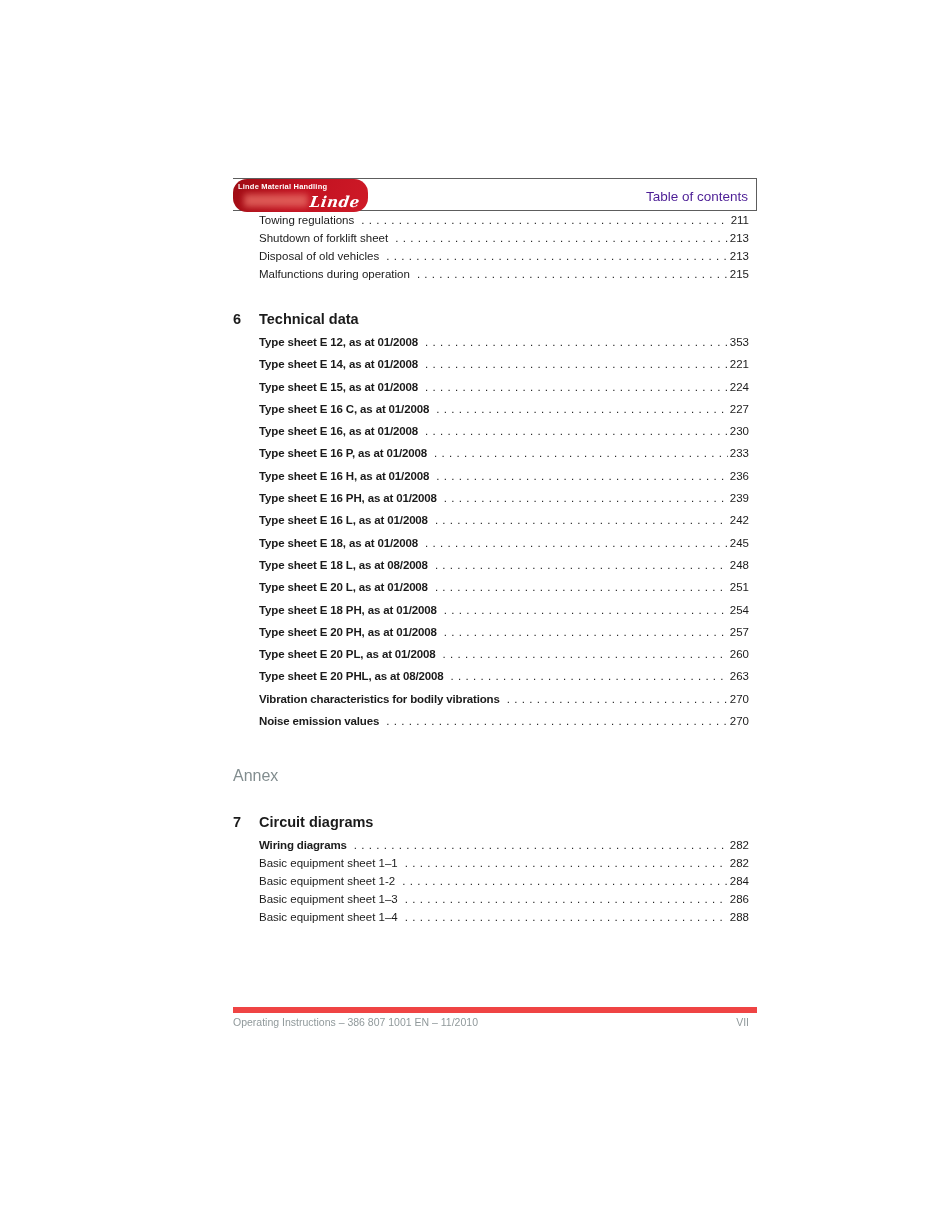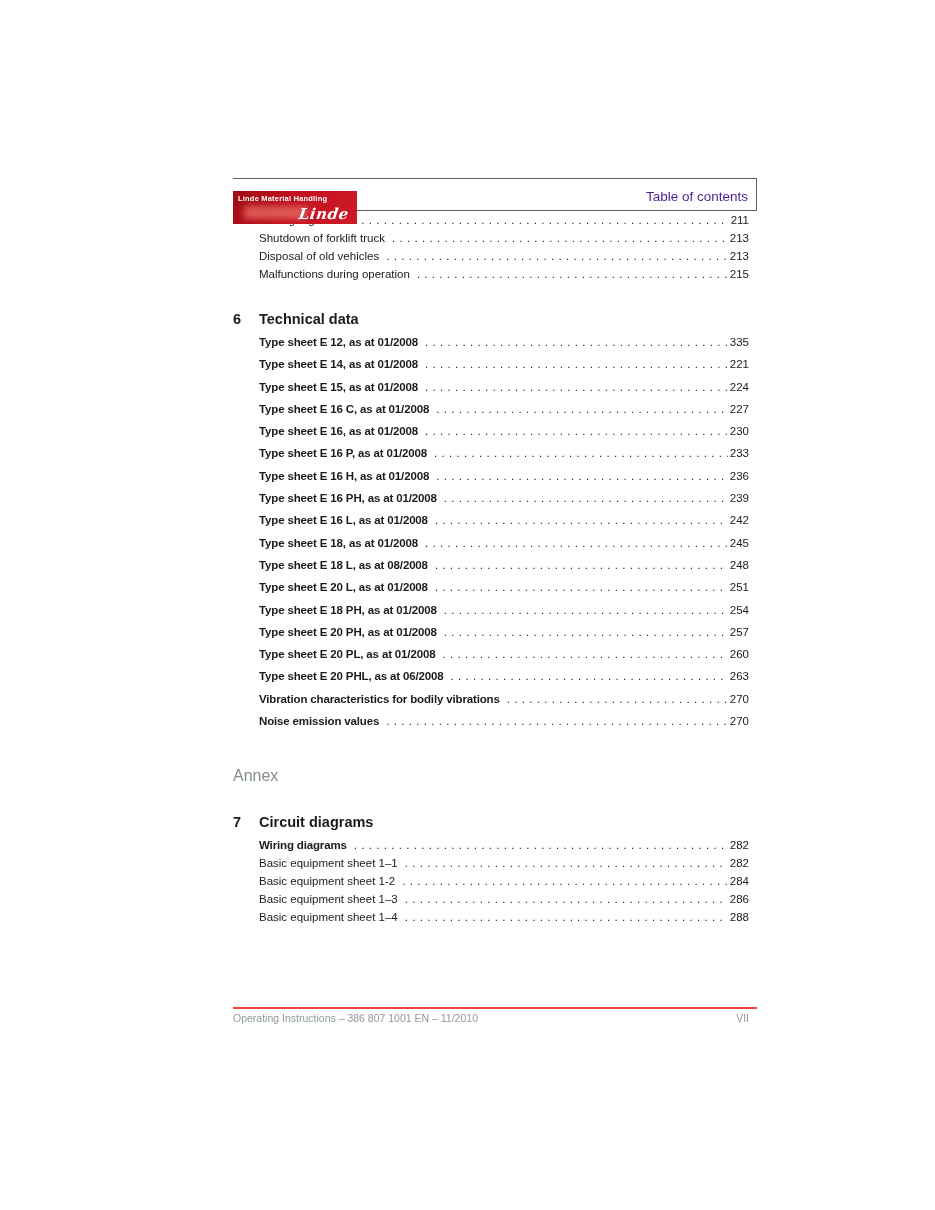--- a/index.html
+++ b/index.html
@@ -27,25 +27,26 @@
     border-top: 1px solid #5d5d5d;
     border-bottom: 1px solid #5d5d5d;
     border-right: 1px solid #5d5d5d;
     display: flex;
     justify-content: flex-end;
     align-items: flex-end;
   }
   .logo-box {
     position: absolute;
     left: 0;
-    top: 12px;
-    width: 124px;
+    top: 0;
+    width: 135px;
     height: 33px;
     background: linear-gradient(115deg, #9e0c13 0%, #c01120 45%, #cf1a27 100%);
     overflow: hidden;
+    border-radius: 14px;
   }
   .brand-small {
     position: absolute;
     top: 3px;
     left: 5px;
     font-size: 7.5px;
     font-weight: bold;
     color: #ffffff;
     letter-spacing: 0.2px;
     white-space: nowrap;
@@ -137,21 +138,21 @@
   .sec-3 { margin-top: 23px; }
   .sec-3 .chapter-heading { margin-bottom: 4px; }
 
   
   .footer {
     position: absolute;
     left: 233px;
     top: 1007px;
     width: 524px;
     box-sizing: border-box;
-    border-top: 2px solid #ef4444;
+    border-top: 6px solid #ef4444;
     display: flex;
     justify-content: space-between;
     align-items: baseline;
     padding: 3px 8px 0 0;
     color: #90999b;
     font-size: 10.5px;
   }
 </style>
 </head>
 <body>
@@ -169,21 +170,21 @@
     </div>
 
     <div>
         <section class="sec sec-0">
           <div class="toc-row row-narrow">
             <span class="toc-label">Towing regulations</span>
             <span class="leader"></span>
             <span class="toc-page">211</span>
           </div>
           <div class="toc-row row-narrow">
-            <span class="toc-label">Shutdown of forklift truck</span>
+            <span class="toc-label">Shutdown of forklift sheet</span>
             <span class="leader"></span>
             <span class="toc-page">213</span>
           </div>
           <div class="toc-row row-narrow">
             <span class="toc-label">Disposal of old vehicles</span>
             <span class="leader"></span>
             <span class="toc-page">213</span>
           </div>
           <div class="toc-row row-narrow">
             <span class="toc-label">Malfunctions during operation</span>
@@ -192,21 +193,21 @@
           </div>
         </section>
         <section class="sec sec-1">
           <div class="chapter-heading">
             <span class="ch-num">6</span>
             <span class="ch-title">Technical data</span>
           </div>
           <div class="toc-row row-wide">
             <span class="toc-label bold">Type sheet E 12, as at 01/2008</span>
             <span class="leader"></span>
-            <span class="toc-page">335</span>
+            <span class="toc-page">353</span>
           </div>
           <div class="toc-row row-wide">
             <span class="toc-label bold">Type sheet E 14, as at 01/2008</span>
             <span class="leader"></span>
             <span class="toc-page">221</span>
           </div>
           <div class="toc-row row-wide">
             <span class="toc-label bold">Type sheet E 15, as at 01/2008</span>
             <span class="leader"></span>
             <span class="toc-page">224</span>
@@ -265,21 +266,21 @@
             <span class="toc-label bold">Type sheet E 20 PH, as at 01/2008</span>
             <span class="leader"></span>
             <span class="toc-page">257</span>
           </div>
           <div class="toc-row row-wide">
             <span class="toc-label bold">Type sheet E 20 PL, as at 01/2008</span>
             <span class="leader"></span>
             <span class="toc-page">260</span>
           </div>
           <div class="toc-row row-wide">
-            <span class="toc-label bold">Type sheet E 20 PHL, as at 06/2008</span>
+            <span class="toc-label bold">Type sheet E 20 PHL, as at 08/2008</span>
             <span class="leader"></span>
             <span class="toc-page">263</span>
           </div>
           <div class="toc-row row-wide">
             <span class="toc-label bold">Vibration characteristics for bodily vibrations</span>
             <span class="leader"></span>
             <span class="toc-page">270</span>
           </div>
           <div class="toc-row row-wide">
             <span class="toc-label bold">Noise emission values</span>

